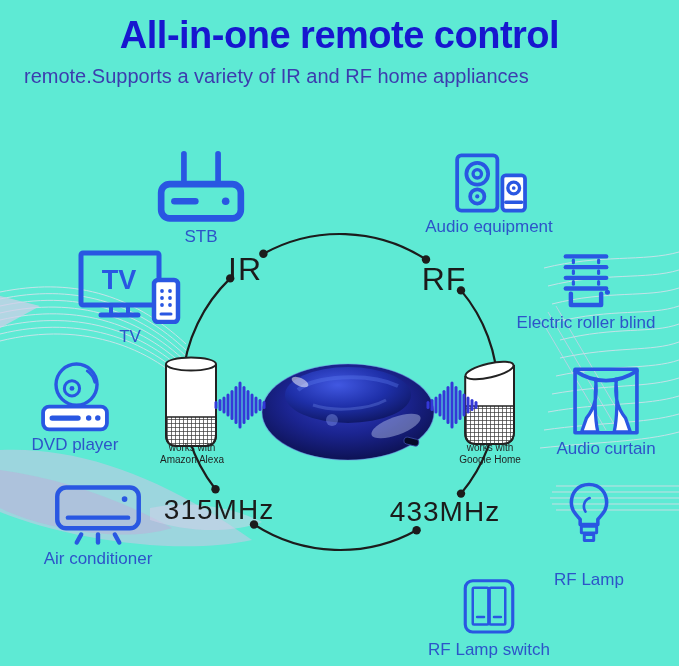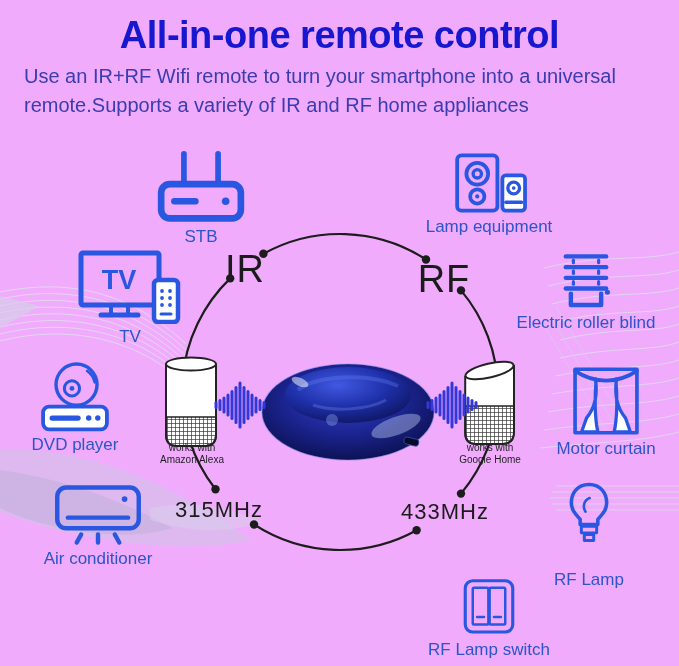--- a/index.html
+++ b/index.html
@@ -1,27 +1,27 @@
 <!DOCTYPE html>
 <html><head>
 <meta charset="utf-8">
 <style>
   html,body{margin:0;padding:0;background:#fff;}
-  #stage{position:relative;width:679px;height:666px;overflow:hidden;background:#f0abfc;
+  #stage{position:relative;width:679px;height:666px;overflow:hidden;background:#5eead4;
          font-family:"Liberation Sans", sans-serif;}
   svg{display:block;}
   .abs{position:absolute;}
   
   #title{left:0;top:14px;width:679px;text-align:center;font-size:38px;font-weight:bold;
          color:#1717cf;letter-spacing:-0.5px;}
   #subtitle{left:24px;top:62px;width:648px;color:#3c3cae;font-size:20px;font-weight:500;
             line-height:1.45;}
-  .freq-label{color:#1b1b1b;font-size:22px;font-weight:300;letter-spacing:1px;white-space:nowrap;
+  .freq-label{color:#1b1b1b;font-size:28px;font-weight:300;letter-spacing:1px;white-space:nowrap;
               transform:translate(-50%,-50%);}
-  .band-label{color:#1b1b1b;font-size:38px;font-weight:300;letter-spacing:1px;white-space:nowrap;
+  .band-label{color:#1b1b1b;font-size:32px;font-weight:300;letter-spacing:1px;white-space:nowrap;
               transform:translate(-50%,-50%);}
   .works-with{width:130px;text-align:center;font-size:10px;line-height:1.18;color:#1f1f1f;
               transform:translate(-50%,0);}
   
   .device{position:absolute;display:flex;flex-direction:column;align-items:center;gap:3px;}
   .dev-label{color:#2d54c9;font-size:17px;white-space:nowrap;text-align:center;}
   .icon{stroke:#2957e2;fill:none;stroke-linecap:round;stroke-linejoin:round;}
   .icon .fill{fill:#2957e2;stroke:none;}
   .icon .white{fill:#ffffff;}
   #dev-stb{left:146px;top:150px;width:110px;}
@@ -103,21 +103,20 @@
         <circle cx="461" cy="290.4" r="4.2"></circle>
       <circle cx="461" cy="493.6" r="4.2"></circle>
         <circle cx="416.6" cy="530.2" r="4.2"></circle>
       <circle cx="254" cy="524.5" r="4.2"></circle>
         <circle cx="215.5" cy="489.3" r="4.2"></circle>
     </g>
   </svg>
 
   <div id="title" class="abs">All-in-one remote control</div>
   <div id="subtitle" class="abs">
-    <div>Use an IR+RF Wifi remote to turn your smartphone into a universal</div>
     <div>remote.Supports a variety of IR and RF home appliances</div>
   </div>
 
   <div class="abs lbl band-label" style="left:245px;top:269px;">IR</div>
   <div class="abs lbl band-label" style="left:444px;top:279px;text-align:center;">RF</div>
   <div class="abs lbl freq-label" style="left:219px;top:510px;">315MHz</div>
   <div class="abs lbl freq-label" style="left:445px;top:512px;">433MHz</div>
 
   <div class="device" id="dev-stb">
     <svg class="icon" width="96" height="74" viewBox="0 0 100 78">
@@ -135,21 +134,21 @@
       <rect x="12" y="4" width="48" height="66" rx="5" stroke-width="4.5"></rect>
       <circle cx="36" cy="26" r="13" stroke-width="4.5"></circle>
         <circle cx="36" cy="26" r="5" stroke-width="4"></circle>
       <circle cx="36" cy="53" r="8.5" stroke-width="4.5"></circle>
         <circle class="fill" cx="36" cy="53" r="2.5"></circle>
       <rect class="white" x="66" y="28" width="27" height="42" rx="4" stroke="#2957e2" stroke-width="4.5"></rect>
       <circle cx="79.5" cy="43" r="7" stroke-width="4"></circle>
         <circle class="fill" cx="79.5" cy="43" r="2.2"></circle>
       <line x1="70" y1="60" x2="89" y2="60" stroke-width="4"></line>
     </svg>
-    <div class="dev-label">Lamp equipment</div>
+    <div class="dev-label">Audio equipment</div>
   </div>
 
   <div class="device" id="dev-tv">
     <svg class="icon" width="108" height="74" viewBox="0 0 104 74">
       <rect x="3" y="3" width="78" height="52" rx="2" stroke-width="5"></rect>
       <text x="41" y="39" text-anchor="middle" font-size="27" font-weight="600" fill="#2957e2" stroke="none">TV</text>
       <line x1="33" y1="55" x2="33" y2="63" stroke-width="4"></line>
       <line x1="50" y1="55" x2="50" y2="63" stroke-width="4"></line>
       <line x1="23" y1="65" x2="60" y2="65" stroke-width="5"></line>
       <rect class="white" x="76" y="30" width="24" height="42" rx="4" stroke="#2957e2" stroke-width="4.5"></rect>
@@ -196,21 +195,21 @@
     <div class="dev-label">DVD player</div>
   </div>
 
   <div class="device" id="dev-curtain">
     <svg class="icon" width="84" height="70" viewBox="0 0 100 86">
       <rect x="12" y="4" width="76" height="78" stroke-width="4.5"></rect>
       <path d="M12,6 C36,22 64,22 88,6" stroke-width="4.5"></path>
       <path class="white" d="M37,16 C40,36 36,52 26,64 L20,81 H40 C36,64 36,36 38,16 Z" stroke="#2957e2" stroke-width="4"></path>
       <path class="white" d="M63,16 C60,36 64,52 74,64 L80,81 H60 C64,64 64,36 62,16 Z" stroke="#2957e2" stroke-width="4"></path>
     </svg>
-    <div class="dev-label">Motor curtain</div>
+    <div class="dev-label">Audio curtain</div>
   </div>
 
   <div class="device" id="dev-aircon">
     <svg class="icon" width="90" height="62" viewBox="0 0 100 70">
       <rect x="4" y="4" width="92" height="46" rx="10" stroke-width="5"></rect>
       <line x1="16" y1="38" x2="84" y2="38" stroke-width="5"></line>
       <circle class="fill" cx="80" cy="17" r="3.2"></circle>
       <line x1="31" y1="57" x2="26" y2="66" stroke-width="5"></line>
       <line x1="50" y1="57" x2="50" y2="66" stroke-width="5"></line>
       <line x1="69" y1="57" x2="74" y2="66" stroke-width="5"></line>

